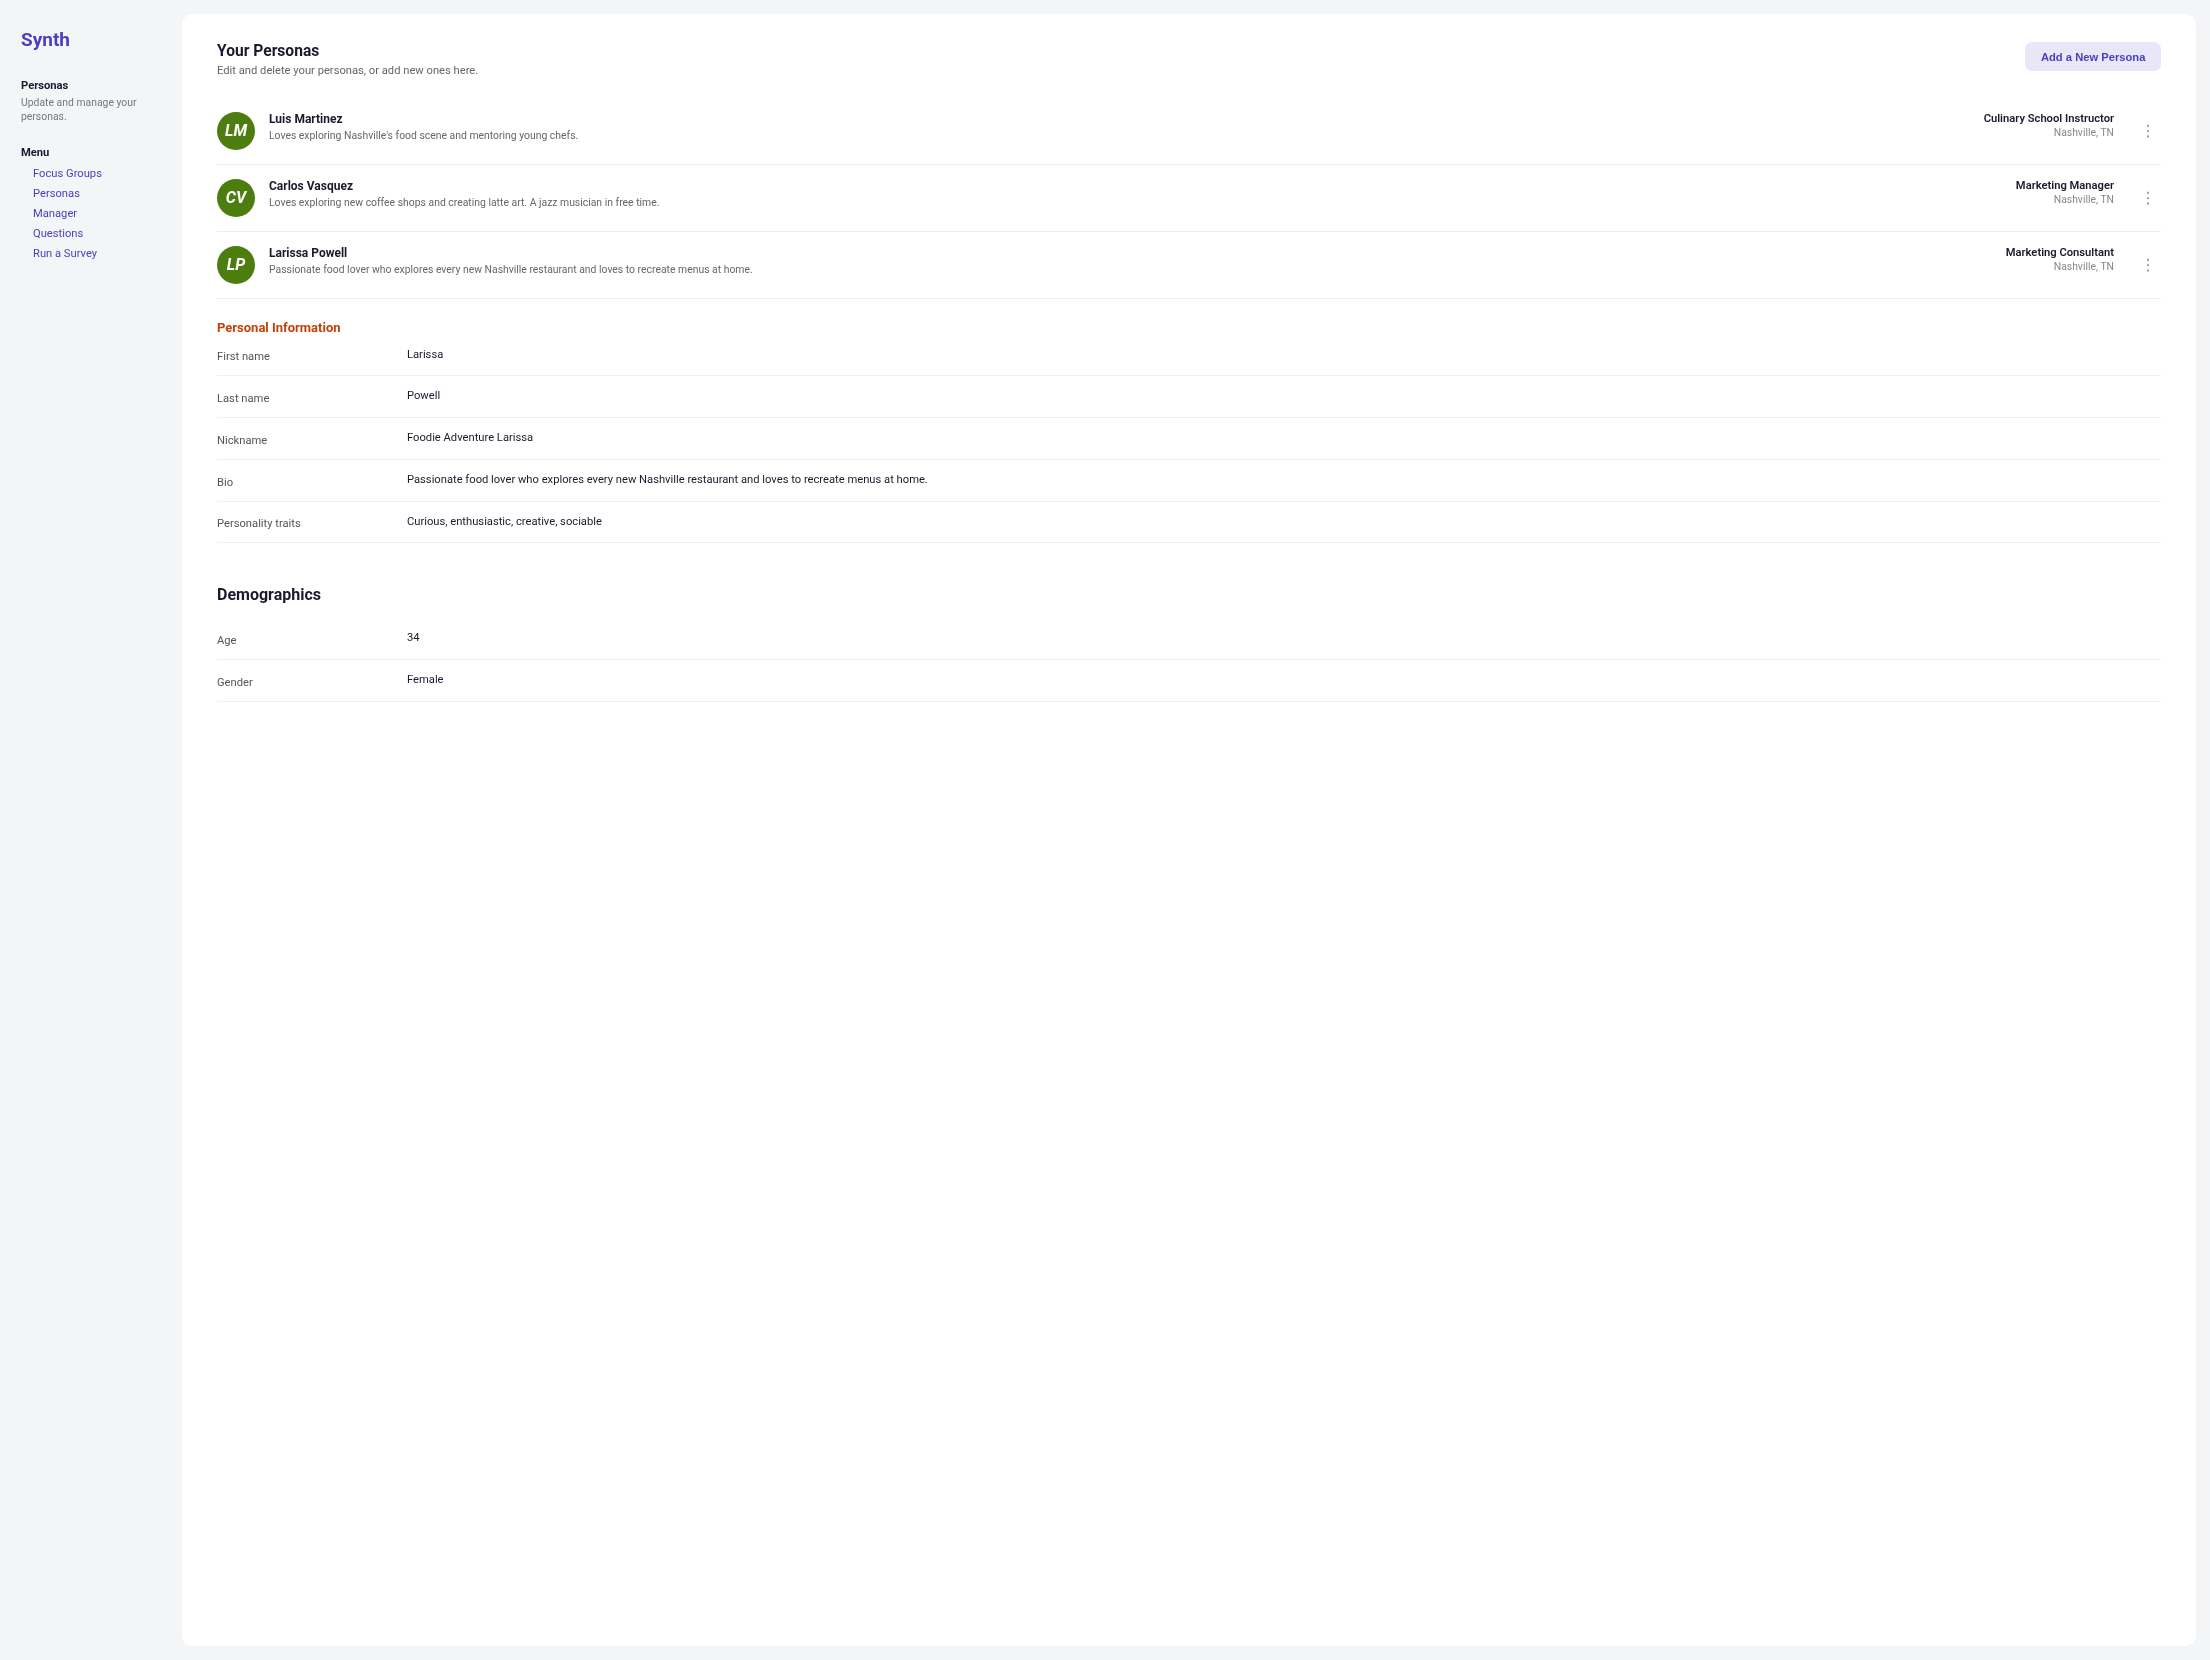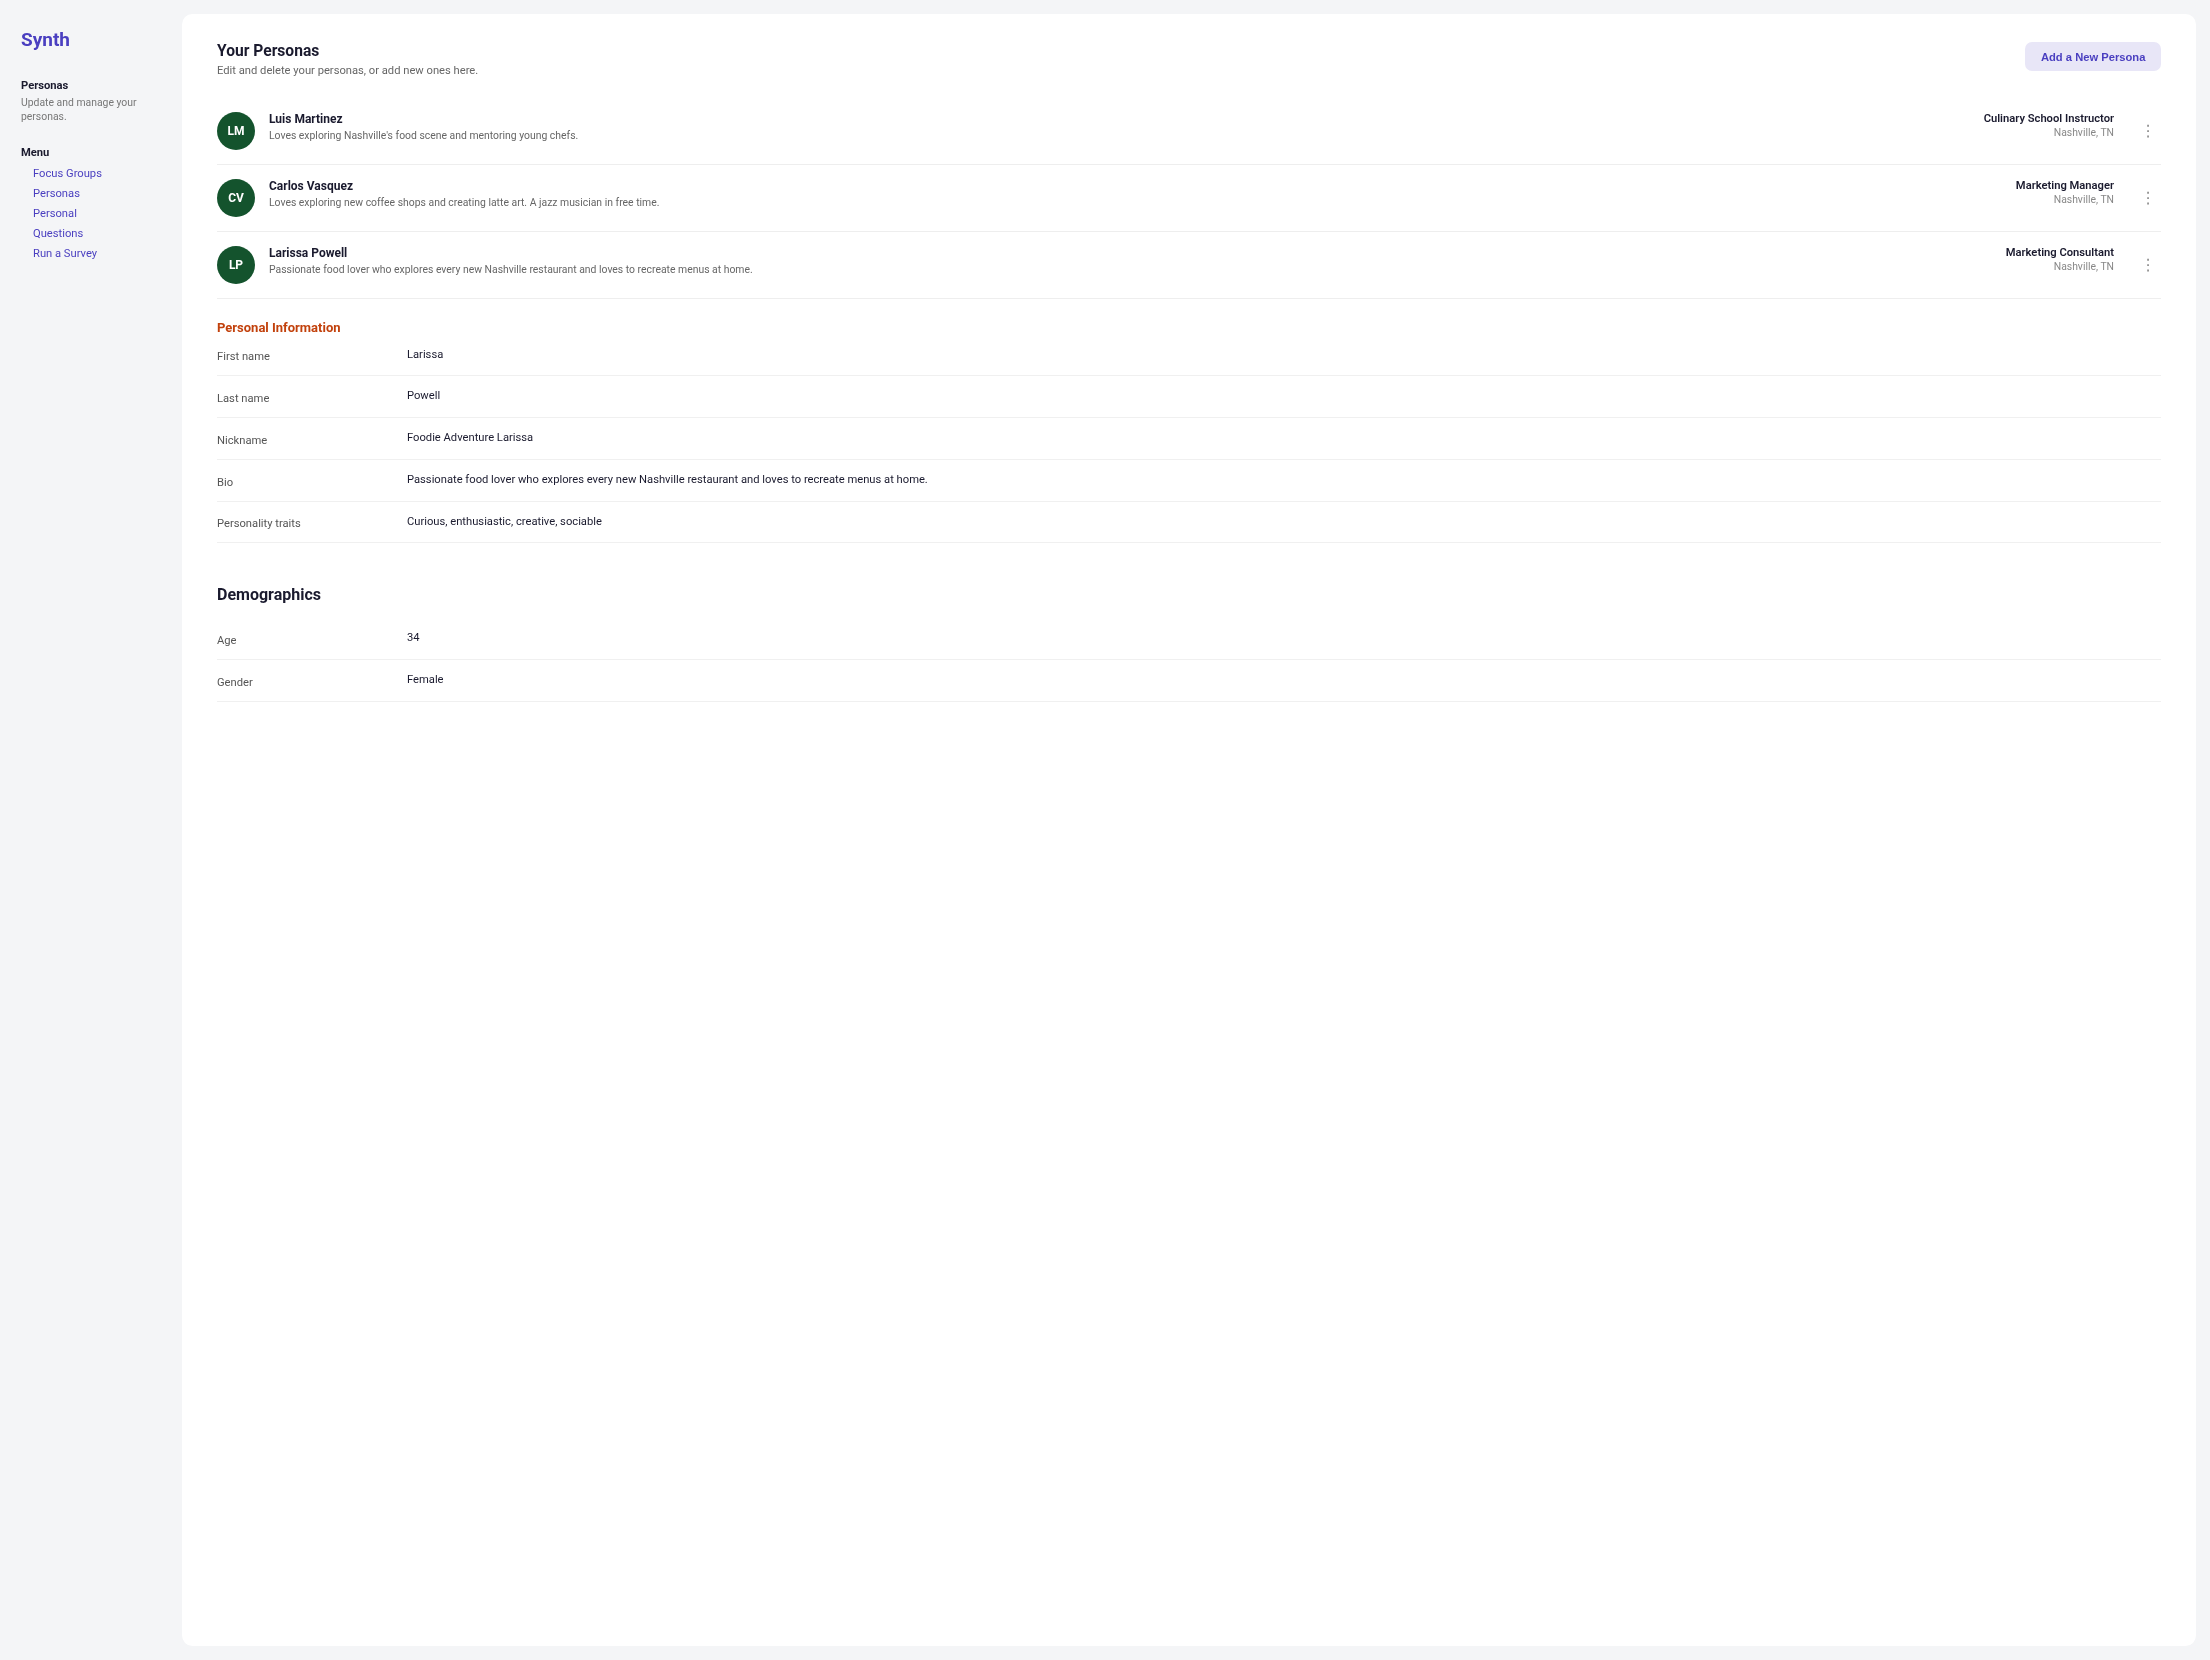--- a/index.html
+++ b/index.html
@@ -102,28 +102,29 @@
       align-items: flex-start;
       padding: 14px 0;
       border-bottom: 0.9px solid #eee;
       gap: 14px;
       cursor: pointer;
     }
     .avatar {
       width: 38px;
       height: 38px;
       border-radius: 50%;
-      background: #14532d;
+      background: #4d7c0f;
       color: #fff;
       display: flex;
       align-items: center;
       justify-content: center;
       font-weight: 700;
-      font-size: 12px;
-      flex-shrink: 0;
+      font-size: 16px;
+      flex-shrink: 0;
+      font-style: italic;
     }
     .persona-info {
       flex: 1;
     }
     .persona-name {
       font-size: 12px;
       font-weight: 700;
       color: #1a1a2e;
       margin-bottom: 3.5px;
     }
@@ -199,21 +200,21 @@
 <body>
 
 <div class="sidebar">
   <div class="sidebar-logo">Synth</div>
   <div class="sidebar-section-title">Personas</div>
   <div class="sidebar-section-desc">Update and manage your personas.</div>
   <div class="sidebar-menu-label">Menu</div>
   <nav class="sidebar-nav">
     <a>Focus Groups</a>
     <a>Personas</a>
-    <a>Personal</a>
+    <a>Manager</a>
     <a>Questions</a>
     <a>Run a Survey</a>
   </nav>
 </div>
 
 <div class="main">
 
   <div class="page-header">
     <div class="page-header-text">
       <h1>Your Personas</h1>

